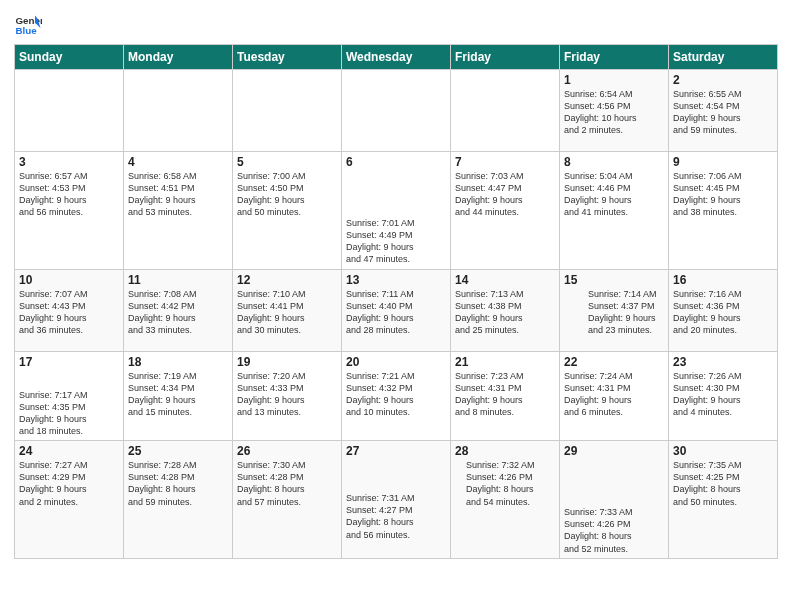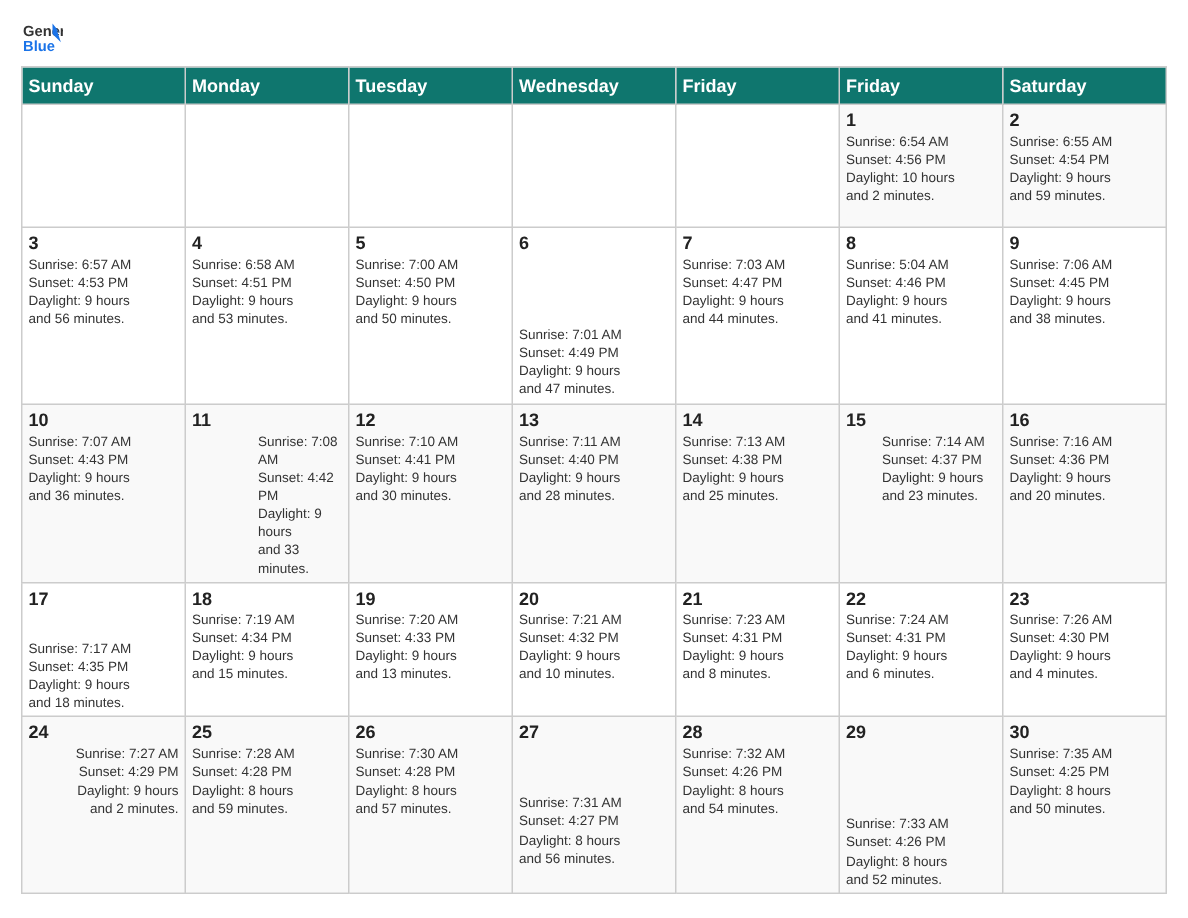--- a/index.html
+++ b/index.html
@@ -194,21 +194,21 @@
         <tr>
           <td>
             <span class="day-num">10</span>
             <div class="day-info" style="white-space: pre-line;">Sunrise: 7:07 AM
 Sunset: 4:43 PM
 Daylight: 9 hours
 and 36 minutes.</div>
           </td>
           <td>
             <span class="day-num">11</span>
-            <div class="day-info" style="white-space: pre-line; margin-left: 44px;">Sunrise: 7:08 AM
+            <div class="day-info" style="white-space: pre-line;">Sunrise: 7:08 AM
 Sunset: 4:42 PM
 Daylight: 9 hours
 and 33 minutes.</div>
           </td>
           <td>
             <span class="day-num">12</span>
             <div class="day-info" style="white-space: pre-line;">Sunrise: 7:10 AM
 Sunset: 4:41 PM
 Daylight: 9 hours
 and 30 minutes.</div>
@@ -289,21 +289,21 @@
             <span class="day-num">23</span>
             <div class="day-info" style="white-space: pre-line;">Sunrise: 7:26 AM
 Sunset: 4:30 PM
 Daylight: 9 hours
 and 4 minutes.</div>
           </td>
         </tr>
         <tr>
           <td>
             <span class="day-num">24</span>
-            <div class="day-info" style="white-space: pre-line; text-align: right;">Sunrise: 7:27 AM
+            <div class="day-info" style="white-space: pre-line;">Sunrise: 7:27 AM
 Sunset: 4:29 PM
 Daylight: 9 hours
 and 2 minutes.</div>
           </td>
           <td>
             <span class="day-num">25</span>
             <div class="day-info" style="white-space: pre-line;">Sunrise: 7:28 AM
 Sunset: 4:28 PM
 Daylight: 8 hours
 and 59 minutes.</div>
@@ -317,21 +317,21 @@
           </td>
           <td>
             <span class="day-num">27</span>
             <div class="day-info" style="white-space: pre-line; margin-top: 34px;">Sunrise: 7:31 AM
 Sunset: 4:27 PM
 Daylight: 8 hours
 and 56 minutes.</div>
           </td>
           <td>
             <span class="day-num">28</span>
-            <div class="day-info" style="white-space: pre-line;">Sunrise: 7:32 AM
+            <div class="day-info" style="white-space: pre-line; margin-left: 11px;">Sunrise: 7:32 AM
 Sunset: 4:26 PM
 Daylight: 8 hours
 and 54 minutes.</div>
           </td>
           <td>
             <span class="day-num">29</span>
             <div class="day-info" style="white-space: pre-line; margin-top: 48px;">Sunrise: 7:33 AM
 Sunset: 4:26 PM
 Daylight: 8 hours
 and 52 minutes.</div>

